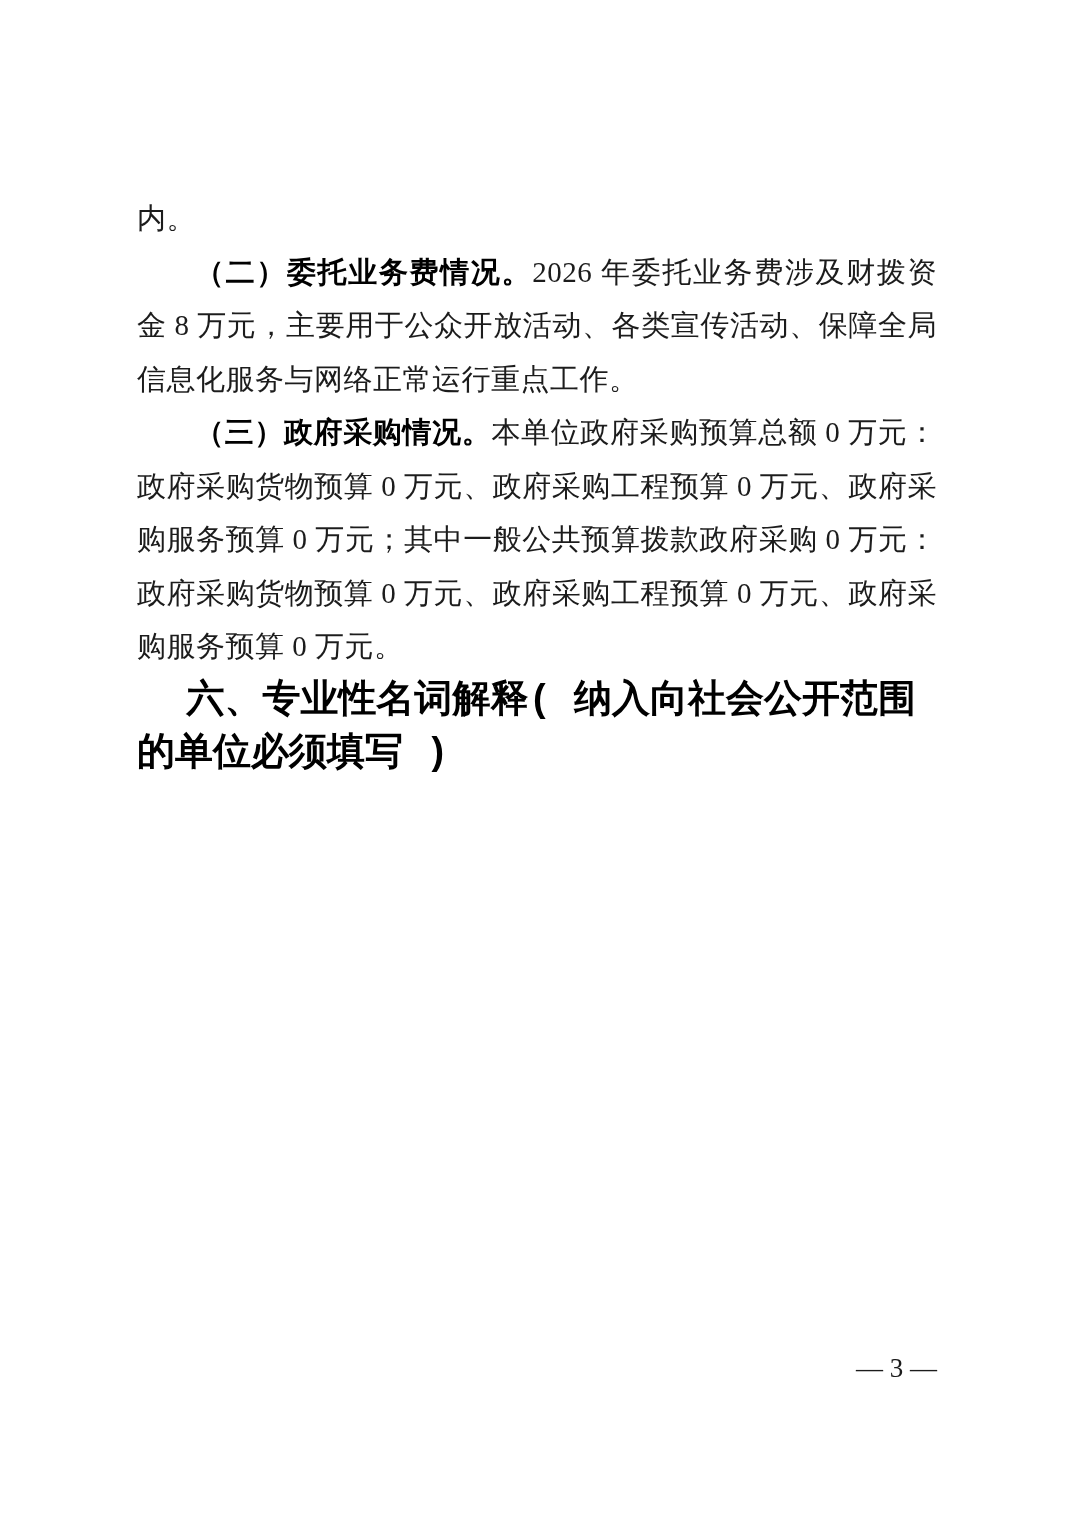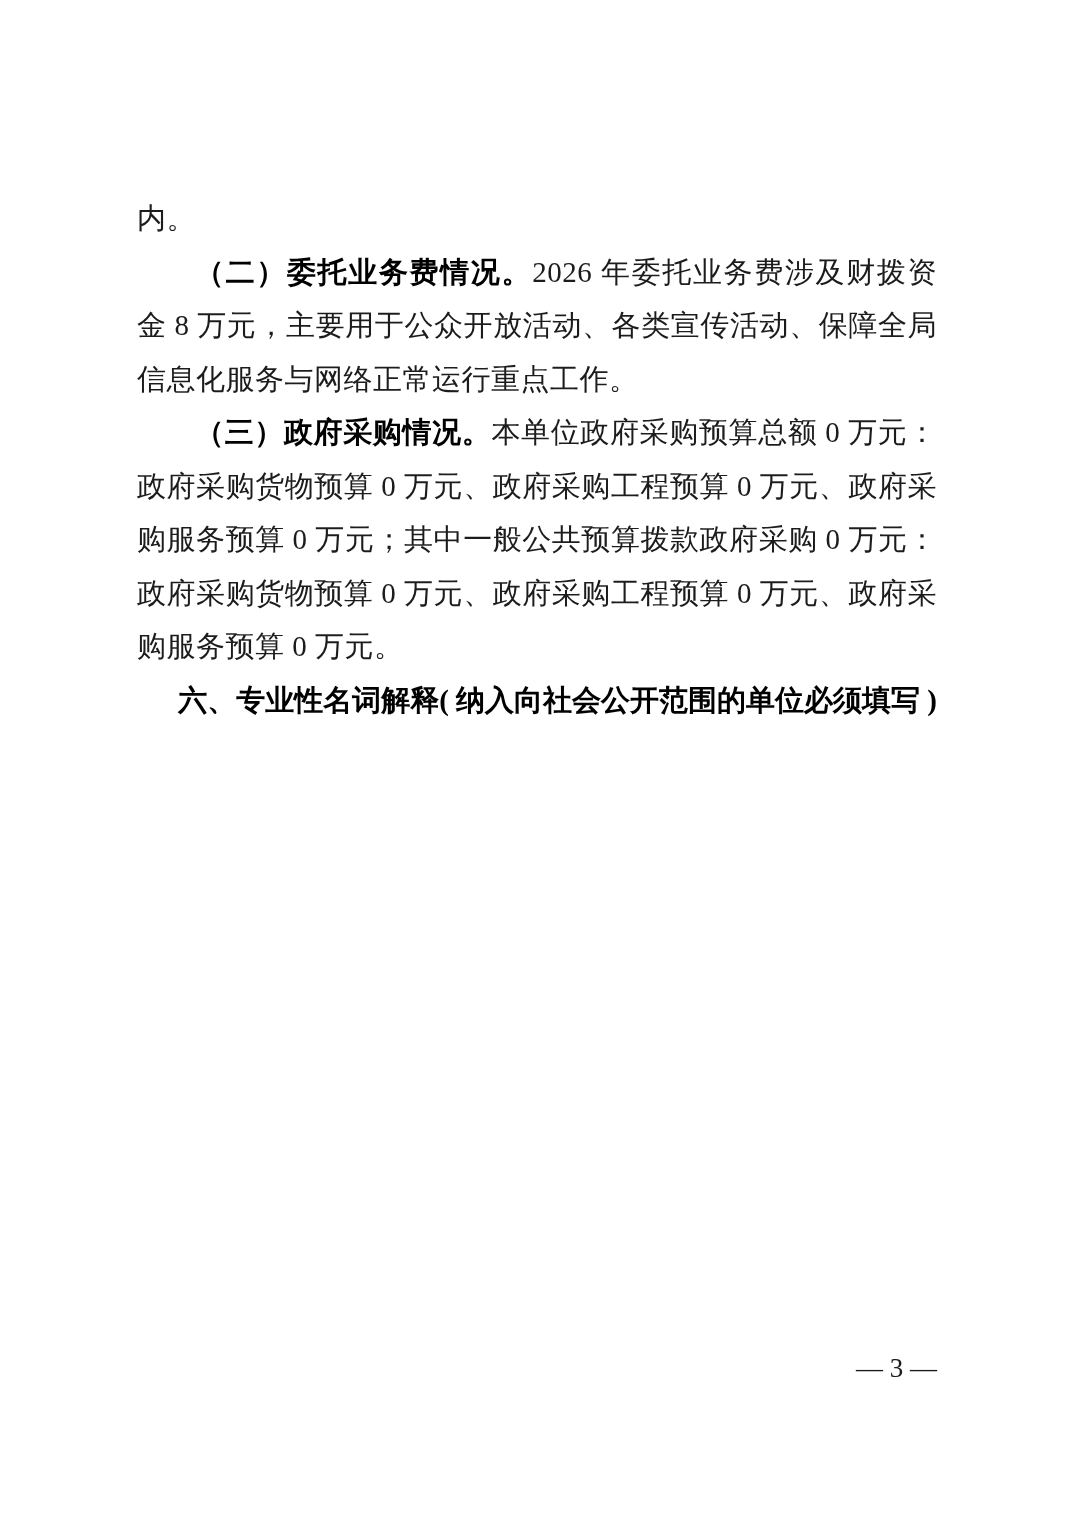--- a/index.html
+++ b/index.html
@@ -40,28 +40,28 @@
     text-indent: 0;
   }
   .lead {
     font-weight: bold;
     color: #000000;
     font-family: Liberation Serif, serif;
   }
   .section-heading {
     margin: 0;
     padding: 0;
-    font-family: Liberation Serif, serif;
+    font-family: Liberation Mono, monospace;
     font-weight: bold;
-    font-size: 29px;
+    font-size: 38px;
     line-height: 53.5px;
     text-indent: 1.3em;
     letter-spacing: 0;
     color: #000000;
-    text-align: right;
+    text-align: left;
   }
   .page-footer {
     position: absolute;
     top: 1352px;
     right: 137px;
     font-size: 27px;
     line-height: 32px;
     color: #1c1c1c;
     text-align: right;
   }

